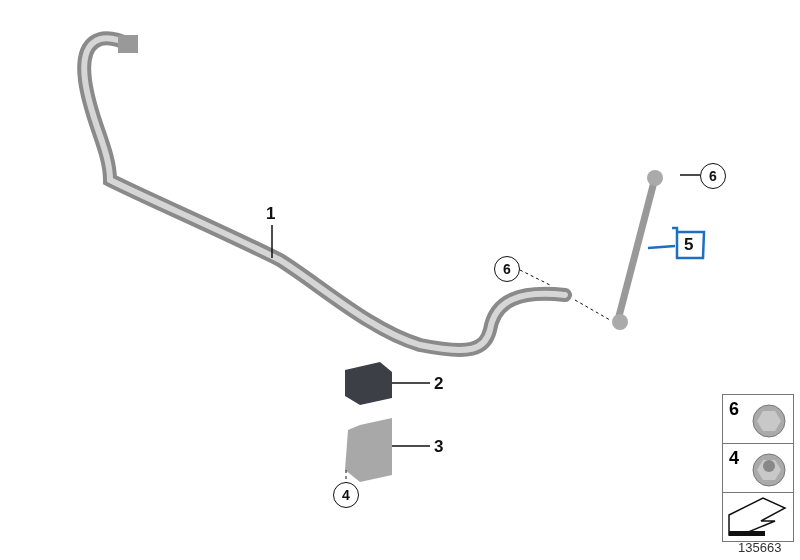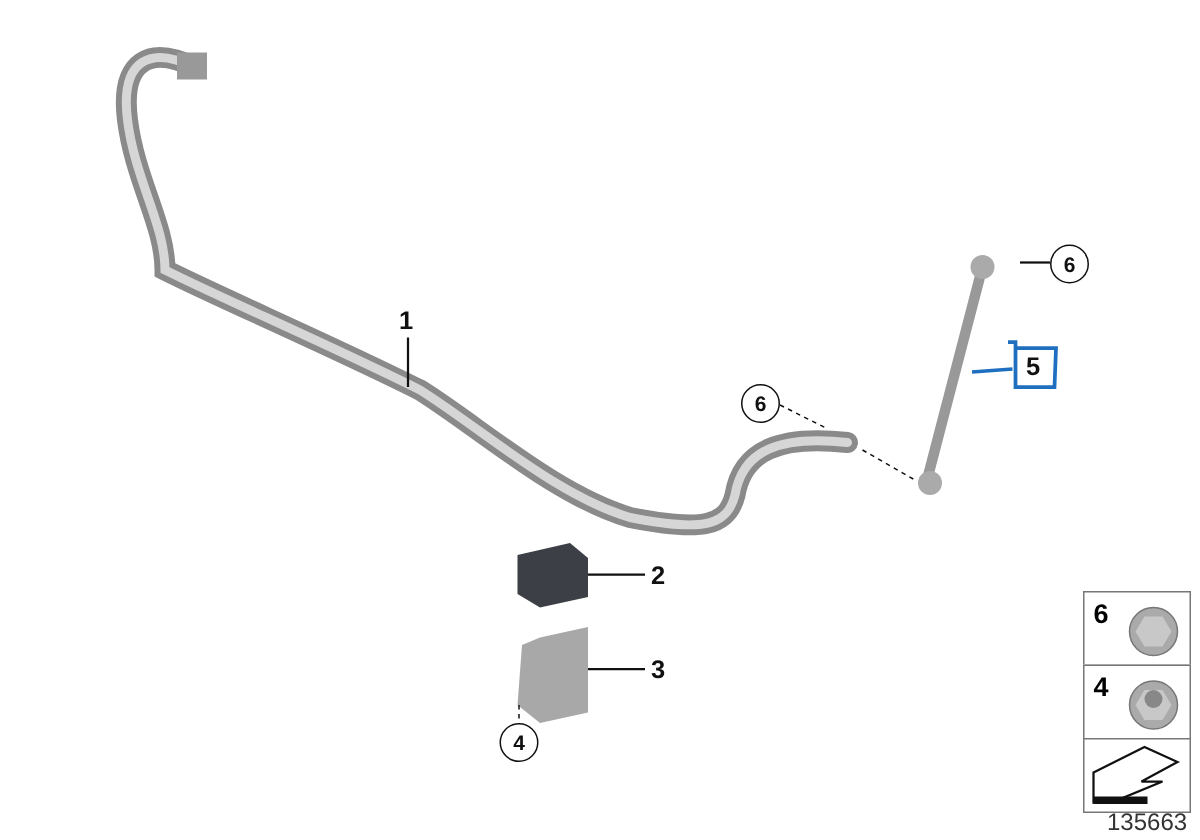--- a/index.html
+++ b/index.html
@@ -2,21 +2,21 @@
 <html><head>
 <meta charset="utf-8">
 <style>
 body{margin:0;background:#fff;}
 #c{position:relative;width:800px;height:560px;overflow:hidden;font-family:"Liberation Sans",sans-serif;}
 svg{position:absolute;left:0;top:0;}
 .lbl{position:absolute;font-weight:bold;font-size:17px;color:#111;}
 .circ{position:absolute;width:24px;height:24px;border:1.5px solid #111;border-radius:50%;text-align:center;line-height:24px;font-weight:bold;font-size:14px;color:#111;background:#fff;}
 .box{position:absolute;left:722px;width:70px;height:48px;border:1px solid #777;background:#fff;}
 .blabel{position:absolute;left:6px;top:4px;font-weight:bold;font-size:18px;}
-.ref{position:absolute;left:738px;top:540px;font-size:16px;color:#333;}
+.ref{position:absolute;left:738px;top:540px;font-size:13px;color:#333;}
 </style>
 </head>
 <body>
 
 <div id="c">
 <svg width="800" height="560">
  <path d="M130,45 C100,30 80,40 85,80 C90,120 110,150 110,180 C150,200 220,230 280,260 C320,285 370,330 420,345 C470,355 485,350 490,330 C495,300 520,290 565,295" stroke="#8a8a8a" stroke-width="14" fill="none" stroke-linecap="round"></path>
  <path d="M130,45 C100,30 80,40 85,80 C90,120 110,150 110,180 C150,200 220,230 280,260 C320,285 370,330 420,345 C470,355 485,350 490,330 C495,300 520,290 565,295" stroke="#d6d6d6" stroke-width="6" fill="none" stroke-linecap="round"></path>
  <rect x="118" y="35" width="20" height="18" fill="#999"></rect>
  <line x1="655" y1="178" x2="618" y2="320" stroke="#999" stroke-width="7"></line>

